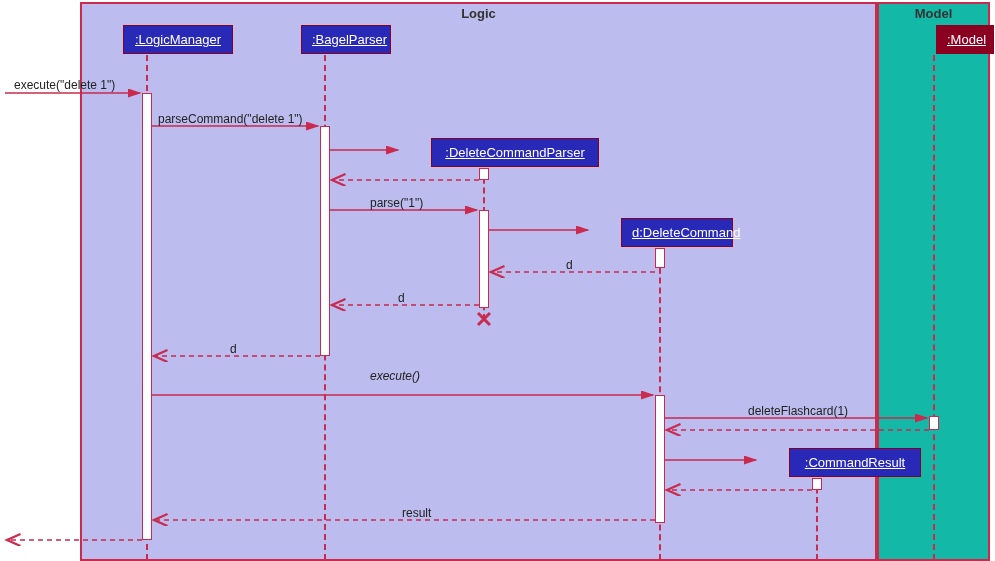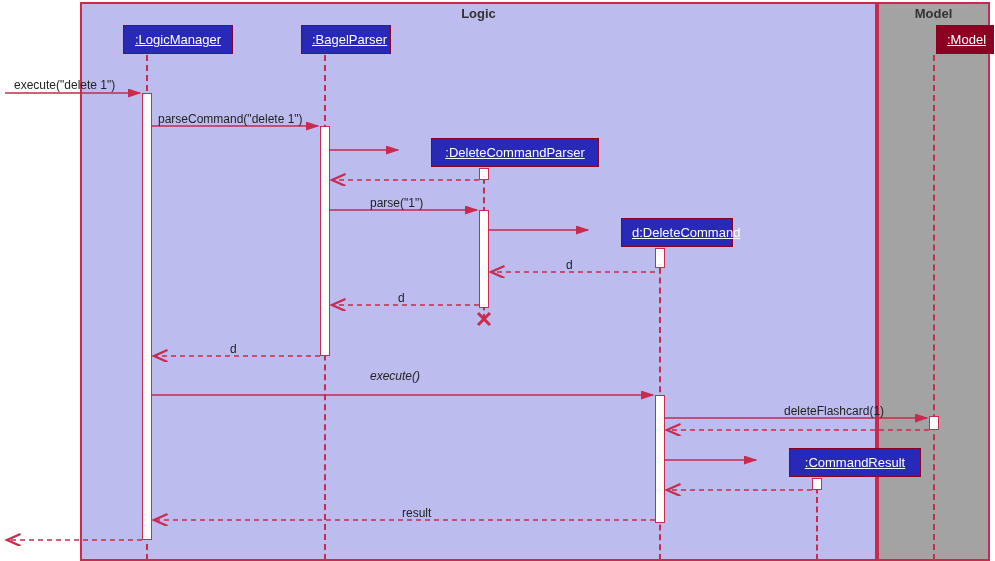--- a/index.html
+++ b/index.html
@@ -20,21 +20,21 @@
   }
   .frame.logic {
     background: #bcbcee;
     left: 80px;
     top: 2px;
     width: 797px;
     height: 559px;
     padding-left: 36px;
   }
   .frame.model {
-    background: #a3a3a3;
+    background: #14b8a6;
     left: 877px;
     top: 2px;
     width: 113px;
     height: 559px;
   }
   .frame-label {
     position: absolute;
     top: 2px;
     left: 50%;
     transform: translateX(-50%);
@@ -164,16 +164,16 @@
     <line x1="142" y1="540" x2="7" y2="540" stroke="#c92a4e" stroke-width="1.5" stroke-dasharray="5,4" marker-end="url(#arrow-open)"></line>
   </svg>
 
   <div class="msg-text" style="left:14px; top:78px;">execute("delete 1")</div>
   <div class="msg-text" style="left:158px; top:112px;">parseCommand("delete 1")</div>
   <div class="msg-text" style="left:370px; top:196px;">parse("1")</div>
   <div class="msg-text" style="left:566px; top:258px;">d</div>
   <div class="msg-text" style="left:398px; top:291px;">d</div>
   <div class="msg-text" style="left:230px; top:342px;">d</div>
   <div class="msg-text" style="left:370px; top:369px;font-style:italic;">execute()</div>
-  <div class="msg-text" style="left:748px; top:404px;margin-left:36px;">deleteFlashcard(1)</div>
+  <div class="msg-text" style="left:748px; top:404px;">deleteFlashcard(1)</div>
   <div class="msg-text" style="left:388px; top:506px;padding-left:14px;">result</div>
 
 </div>
 
 </body></html>

